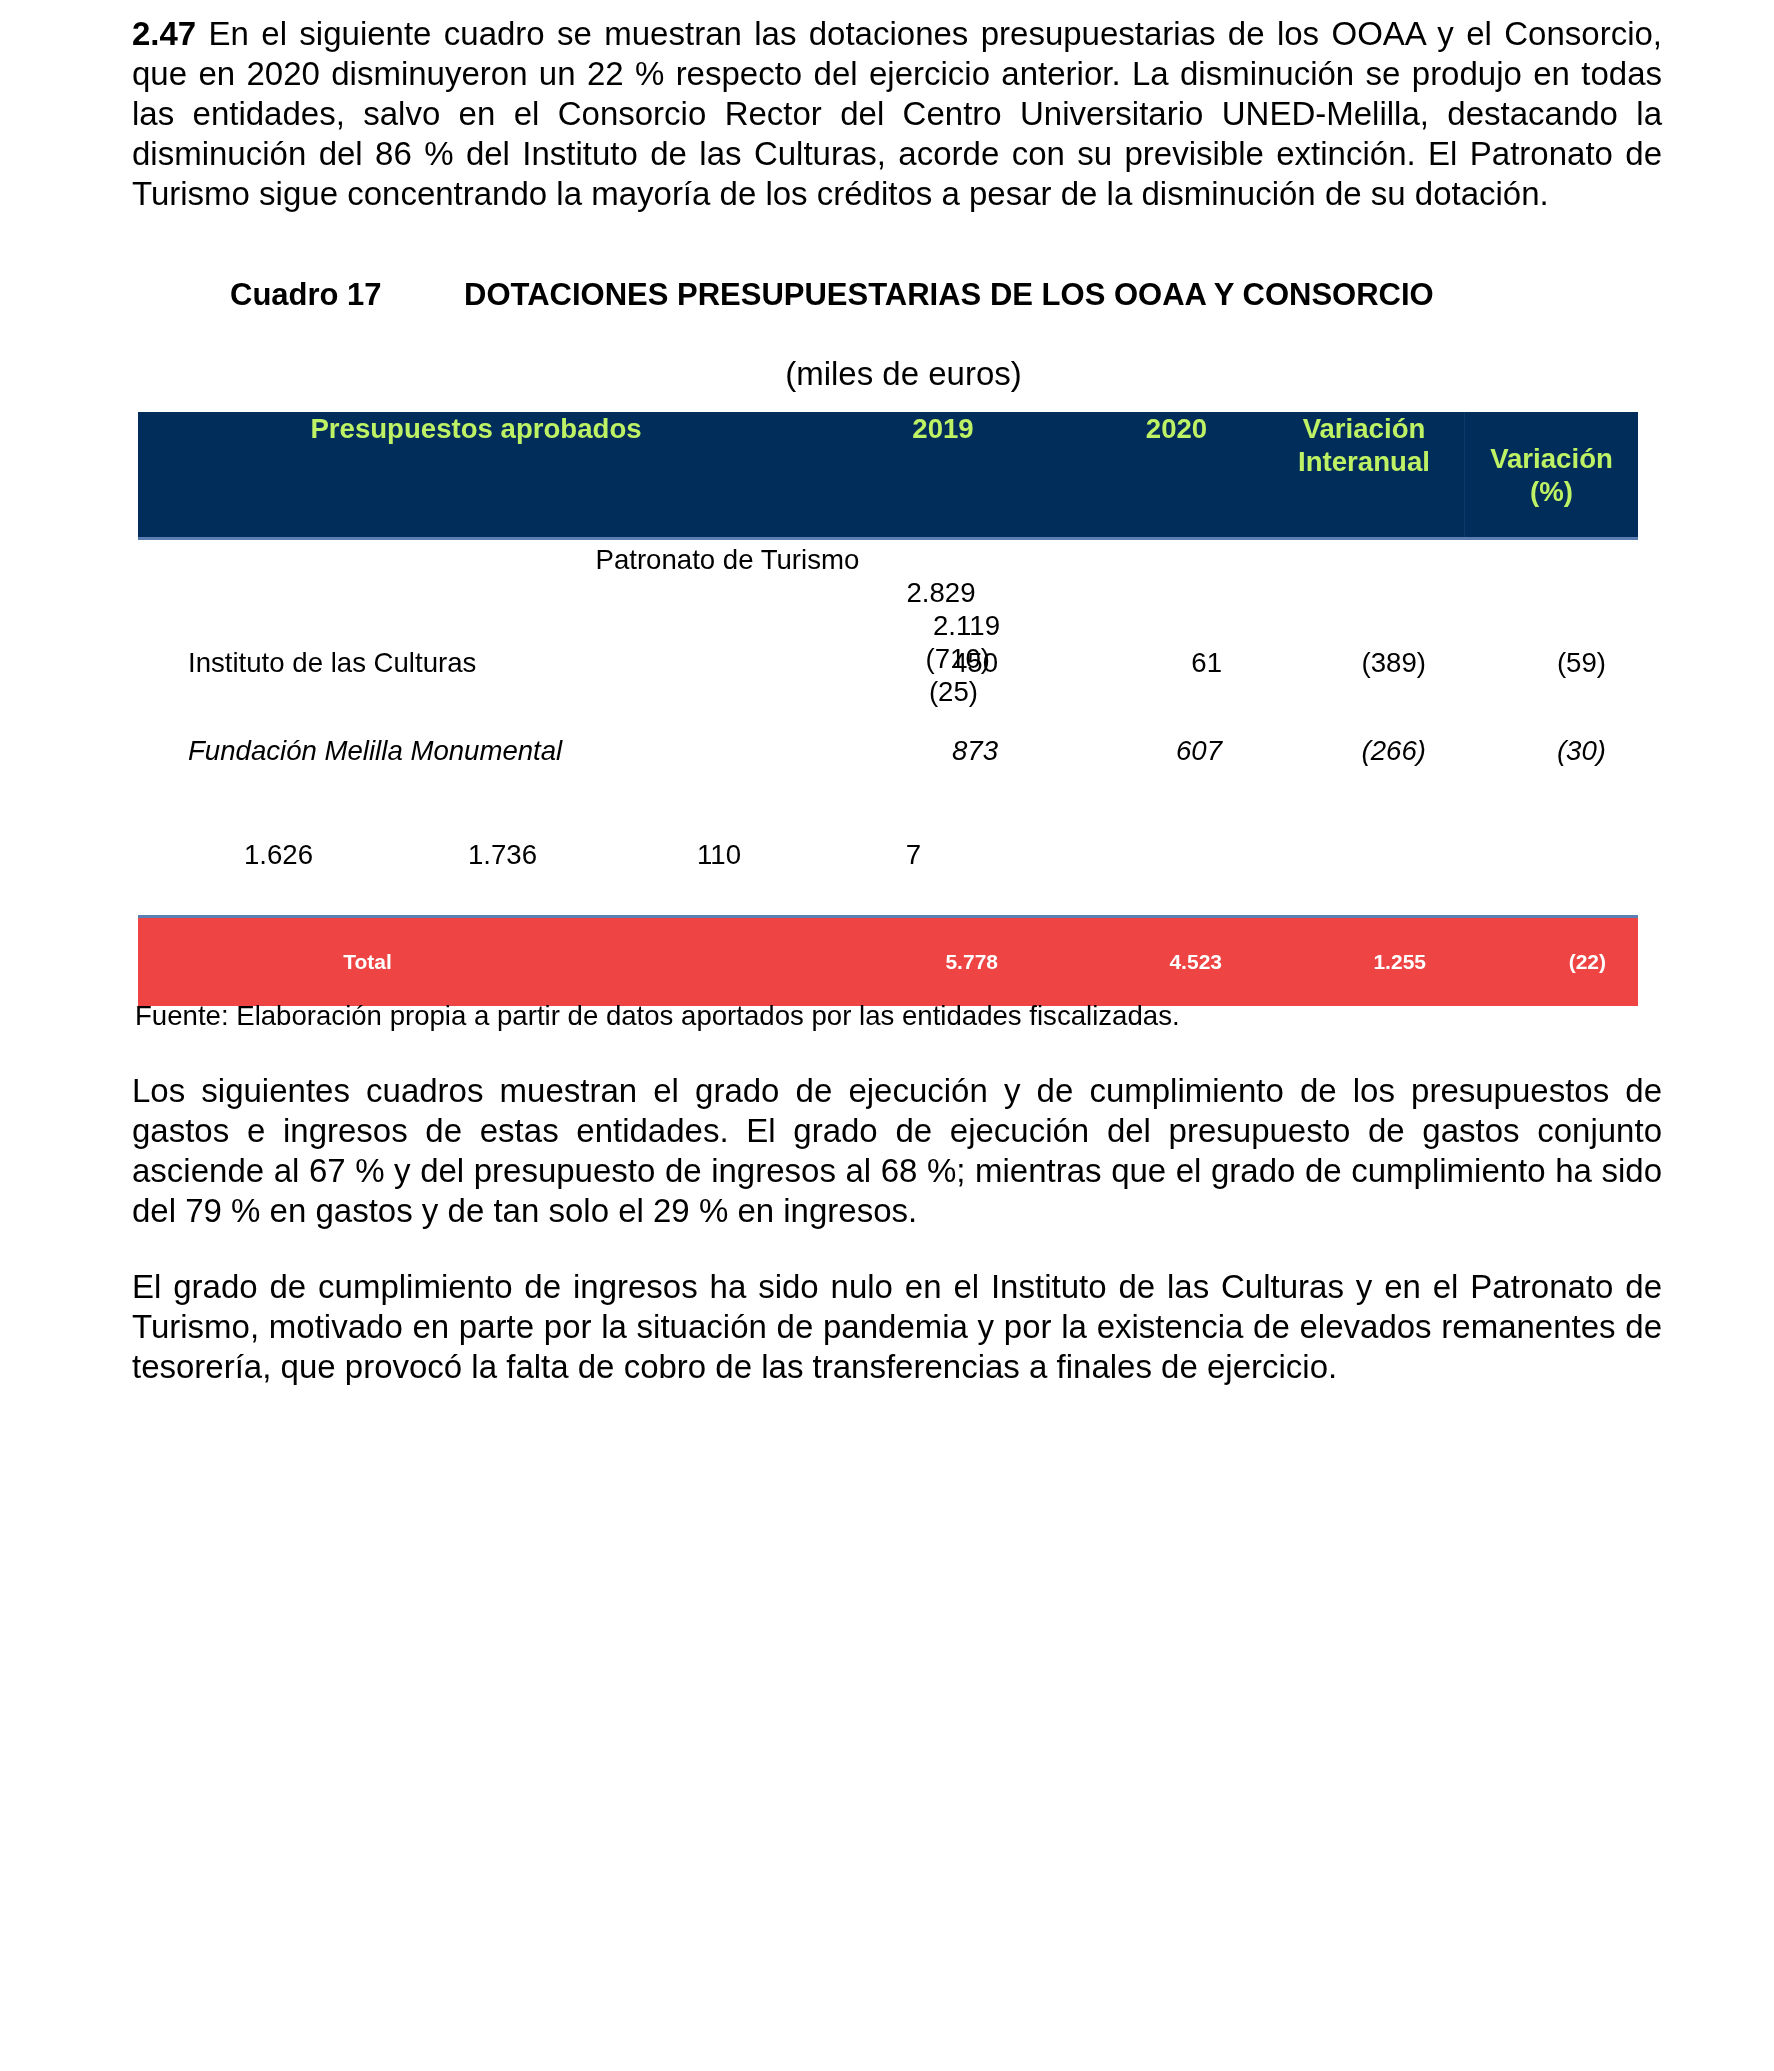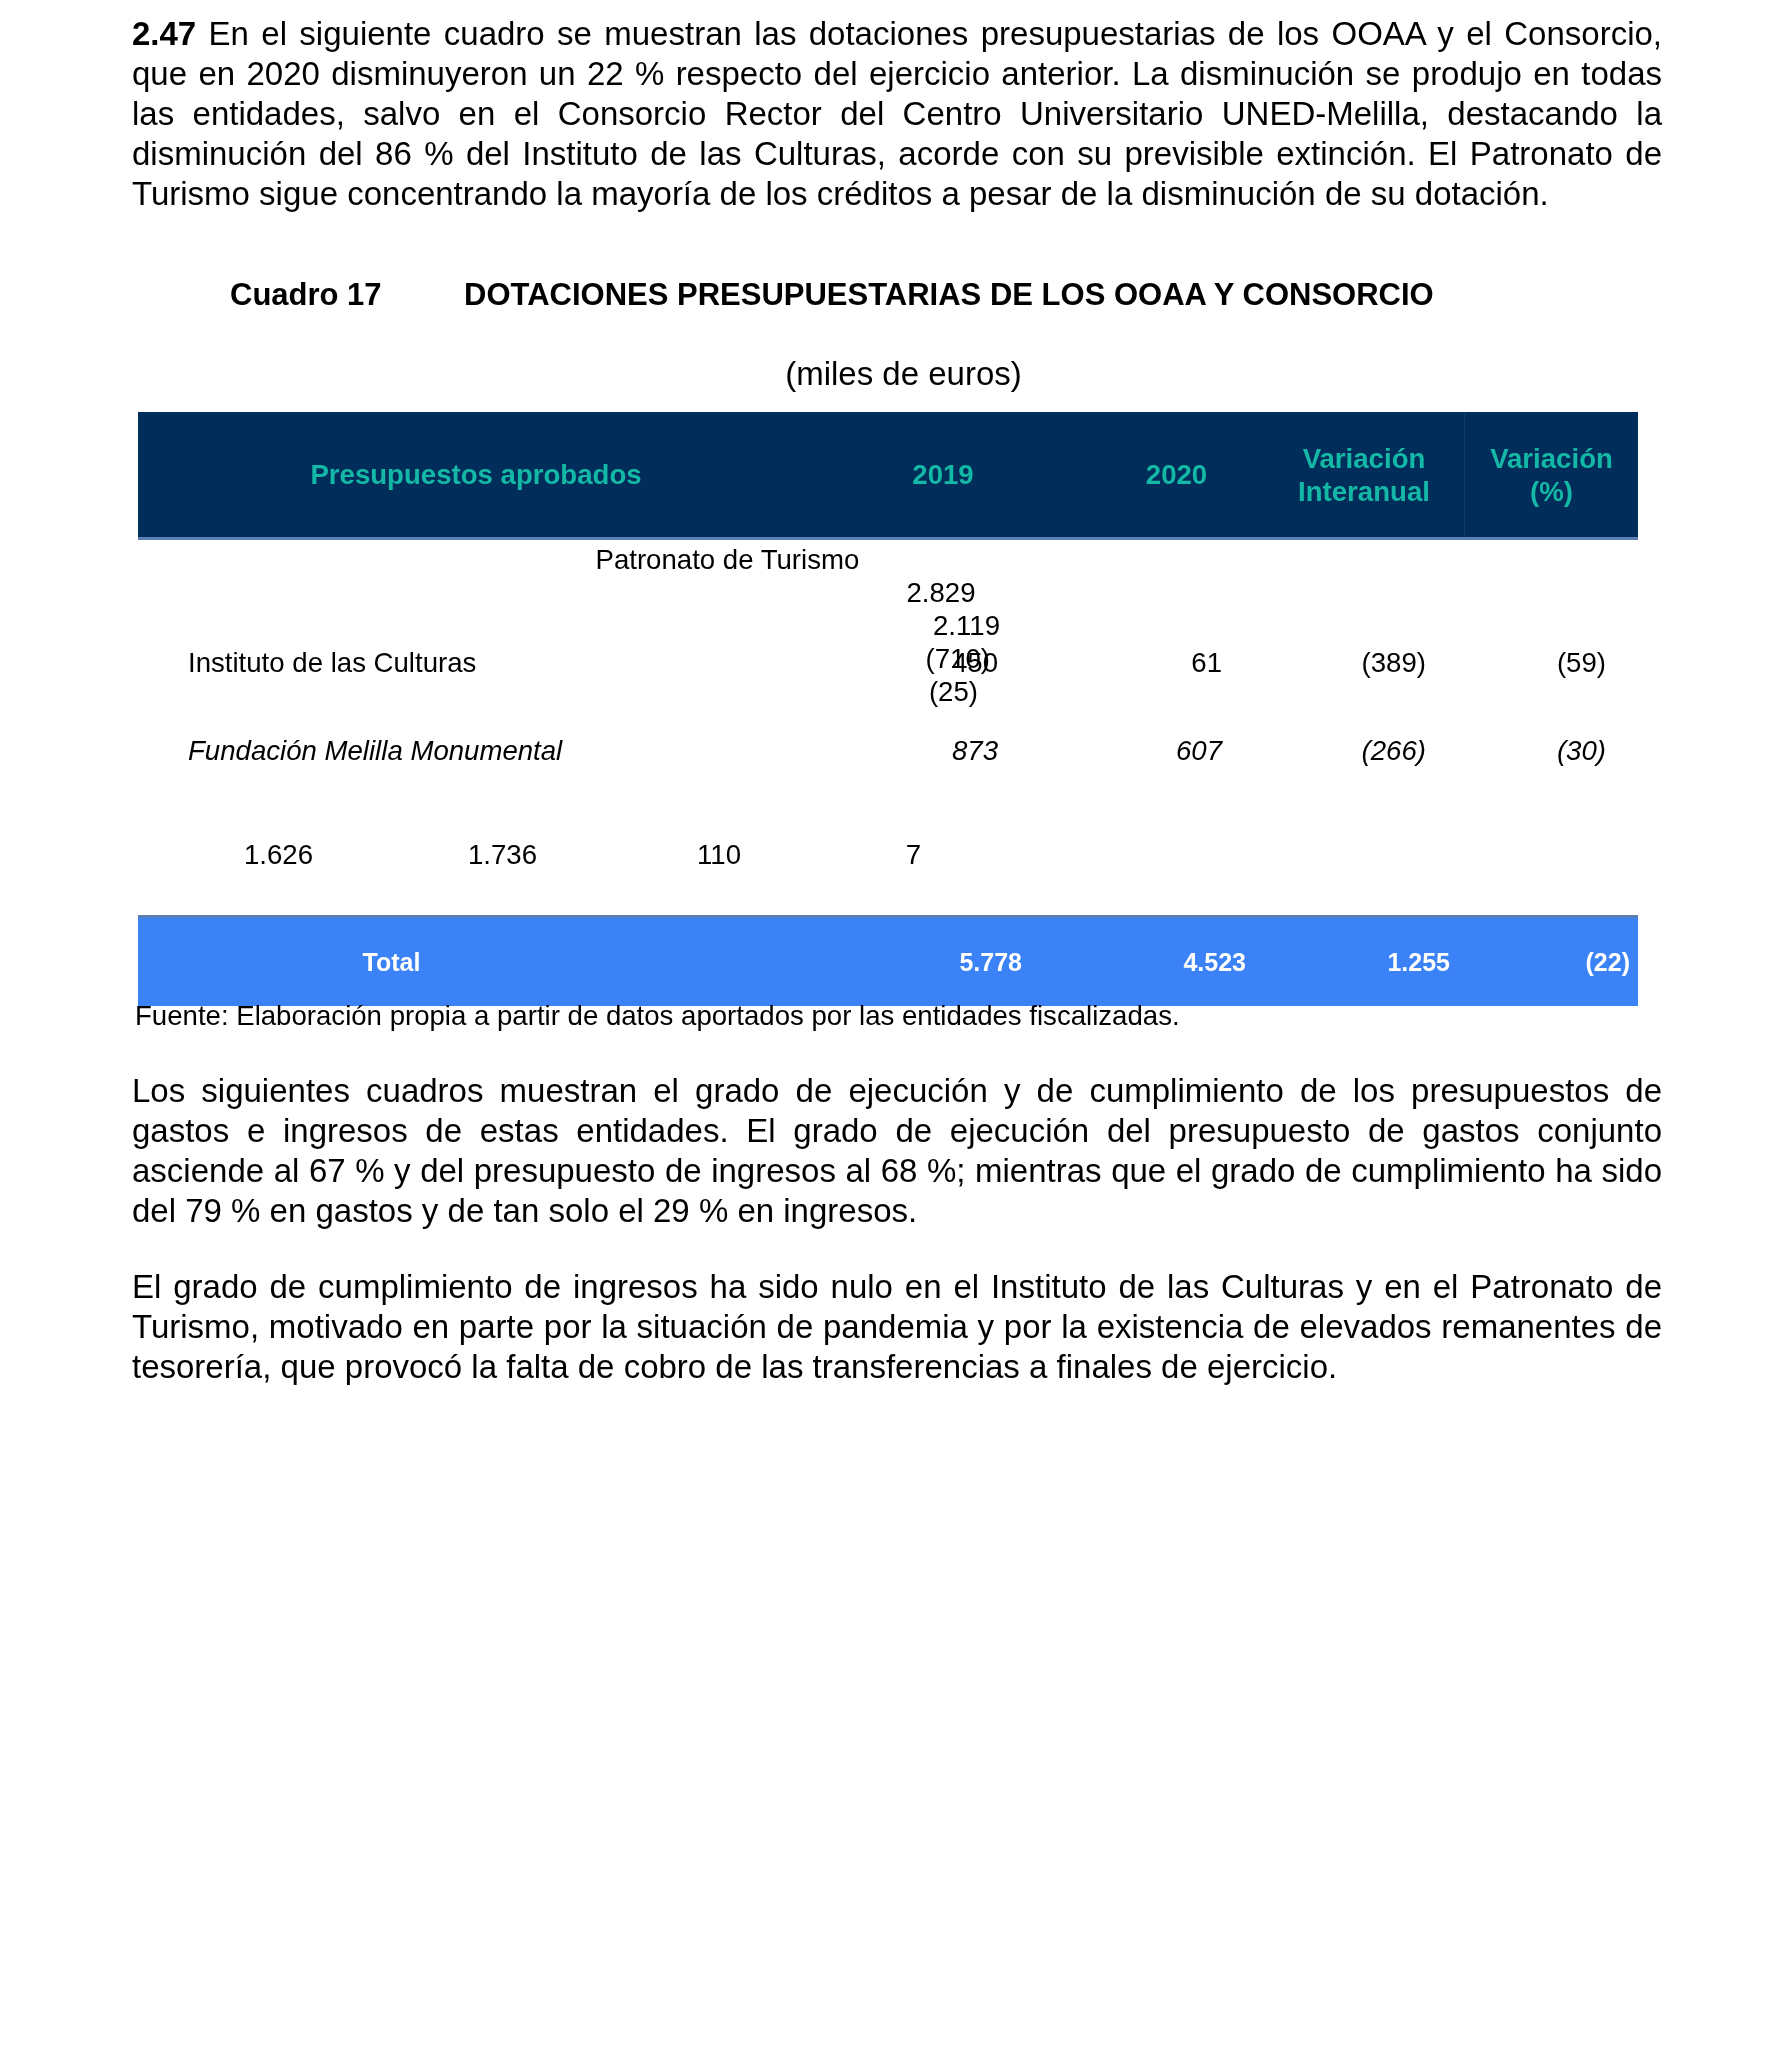--- a/index.html
+++ b/index.html
@@ -21,23 +21,23 @@
   }
   .caption .num { display: inline-block; width: 234px; }
   .units {
     position: absolute; top: 355px; left: 16px; width: 1775px;
     text-align: center; font-size: 33px;
   }
   .tbl {
     position: absolute; left: 138px; top: 412px; width: 1500px;
   }
   .thead {
-    height: 125px; background: #002d5a; color: #14b8a6;
+    height: 125px; background: #002d5a; color: #bef264;
     border-bottom: 3.3px solid #5b7fb3;
-    display: flex; align-items: center; font-weight: bold; font-size: 27.6px;
+    display: flex; align-items: flex-start; font-weight: bold; font-size: 27.6px;
   }
   .col0 { width: 676px; }
   .col1 { width: 225px; }
   .col2 { width: 225px; }
   .col3 { width: 200px; }
   .col4 { width: 173px; }
   .thead .c { text-align: center; line-height: 33px; }
   .thead .col0 { padding-left: 0; text-align: center; }
   .thead .col1 { text-align: right; padding-right: 0; }
   .row {
@@ -45,23 +45,23 @@
   }
   .row .c { line-height: 33px; }
   .row .col0 { padding-left: 50px; width: 635px; box-sizing: content-box; }
   .row .name { width: 601px; text-align: justify; text-align-last: left; }
   .num-cell { text-align: right; }
   .r1 { height: 75px; margin-top: 3.3px; flex-direction: column; }
   .r2 { height: 88px; }
   .r3 { height: 88px; font-style: italic; }
   .r4 { height: 121px; }
   .tfoot {
-    height: 88px; background: #3b82f6; color: #fff; font-weight: bold;
+    height: 88px; background: #ef4444; color: #fff; font-weight: bold;
     border-top: 3.3px solid #5b7fb3;
-    display: flex; align-items: center; font-size: 25px; padding-left: 24px;
+    display: flex; align-items: center; font-size: 21px;
   }
   .source {
     position: absolute; left: 135px; top: 1000px; font-size: 27.6px; white-space: nowrap;
   }
   #p2 { top: 1071px; }
   #p3 { top: 1267px; }
 </style>
 </head>
 <body>
 

